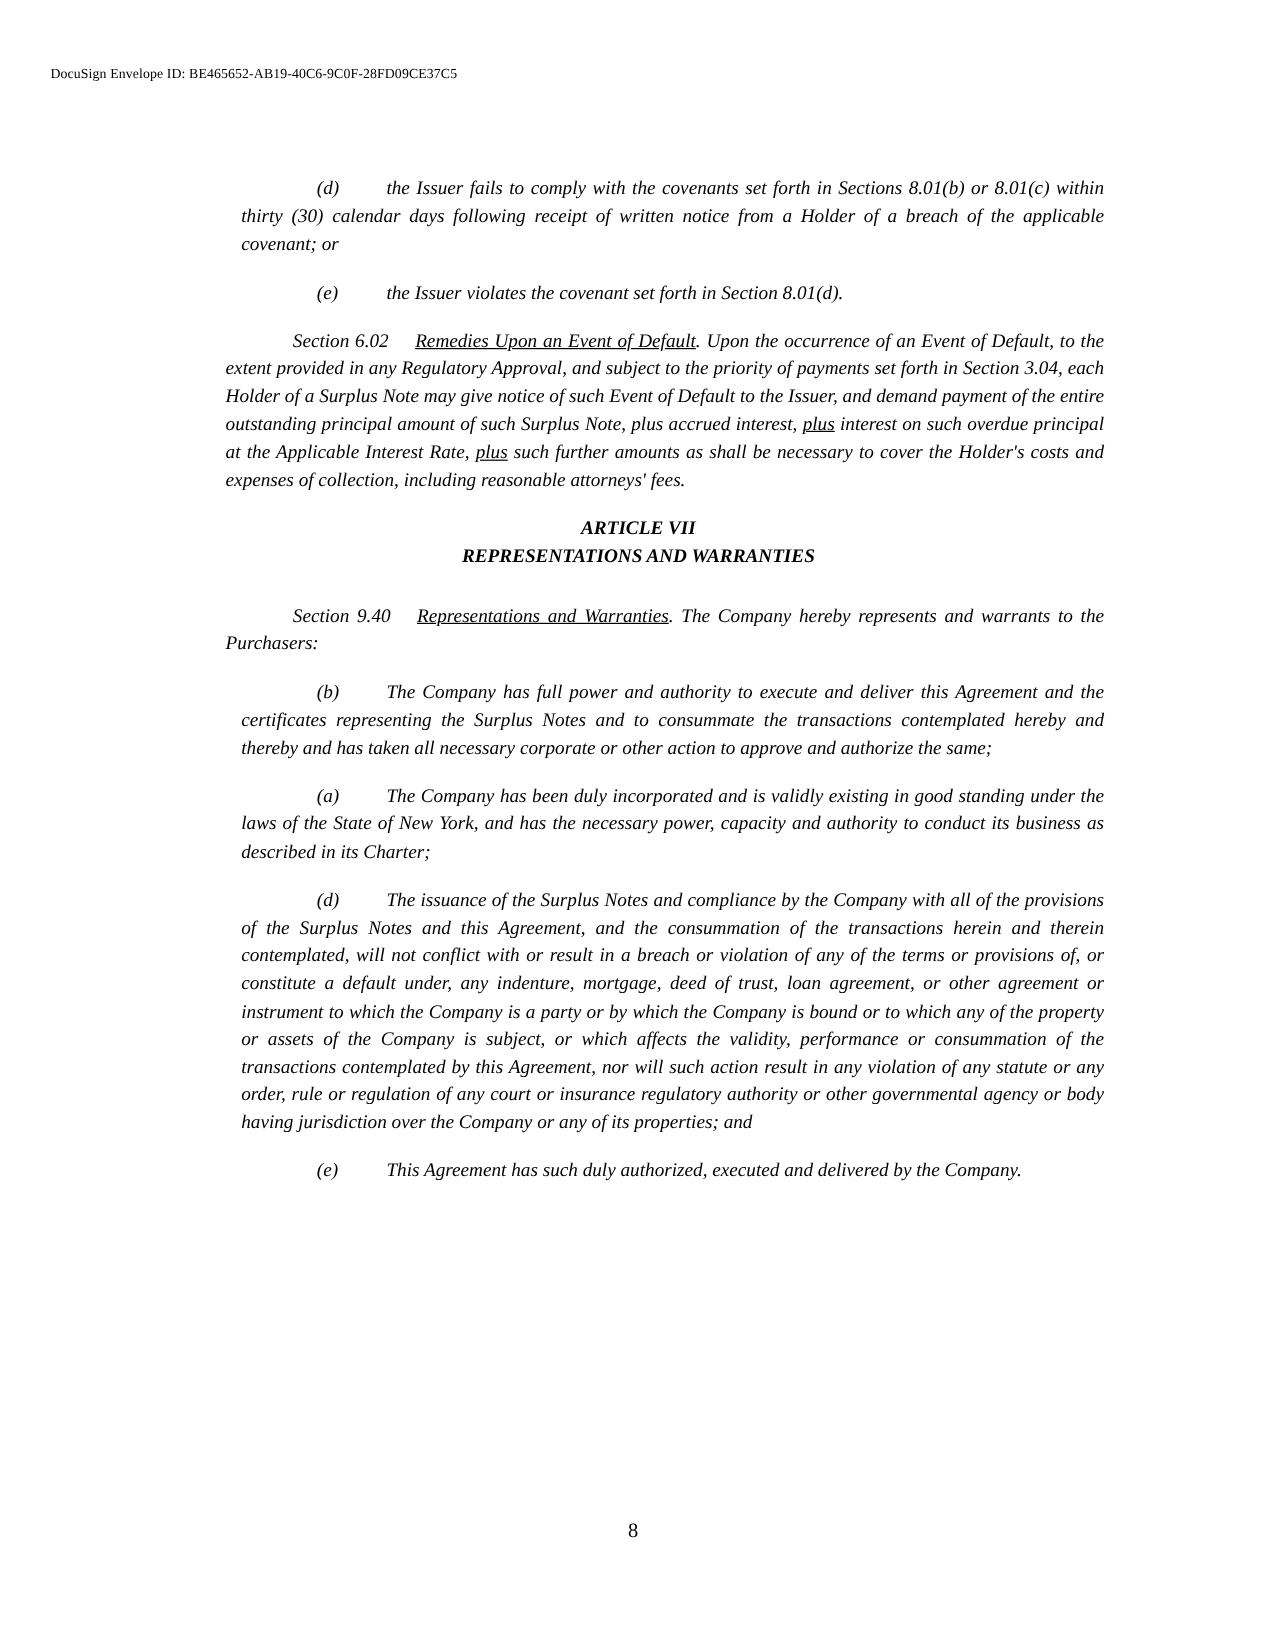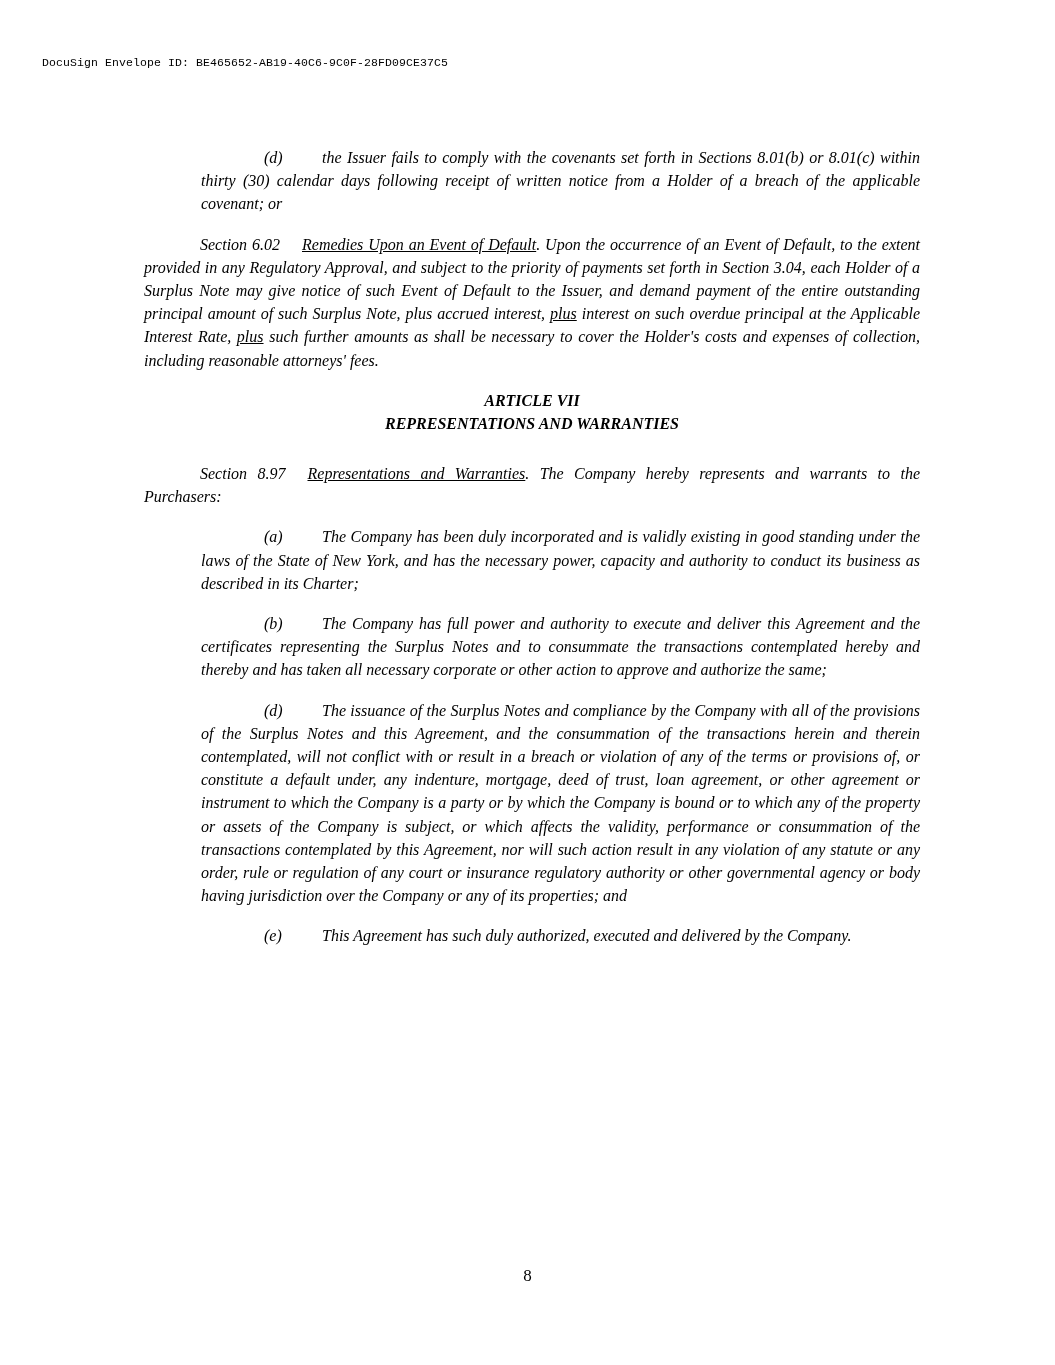--- a/index.html
+++ b/index.html
@@ -10,38 +10,39 @@
     background: #ffffff;
     color: #000000;
     font-family: "Liberation Serif", "DejaVu Serif", serif;
     position: relative;
     overflow: hidden;
   }
   .docusign-header {
     position: absolute;
     top: 56px;
     left: 42px;
-    font-family: Liberation Mono, monospace;
+    font-family: Liberation Serif, serif;
     font-size: 11.5px;
     letter-spacing: 0.1px;
     white-space: nowrap;
   }
   .content {
     position: absolute;
     top: 146px;
     left: 144px;
     width: 776px;
     font-size: 16px;
     line-height: 1.45;
     text-align: justify;
     font-style: italic;
   }
   p.para {
     text-indent: 56px;
     margin-bottom: 17px;
+    margin-left: 44px;
   }
   p.clause {
     margin-left: 57px;
     text-indent: 63px;
     margin-bottom: 17px;
   }
   .marker {
     display: inline-block;
     width: 58px;
     text-indent: 0;
@@ -72,33 +73,34 @@
 <body>
 
 <div class="page">
 
   <div class="docusign-header">DocuSign Envelope ID: BE465652-AB19-40C6-9C0F-28FD09CE37C5</div>
 
   <div class="content">
 
     <p class="clause"><span class="marker">(d)</span><span>the Issuer fails to comply with the covenants set forth in Sections 8.01(b) or 8.01(c) within thirty (30) calendar days following receipt of written notice from a Holder of a breach of the applicable covenant; or</span></p>
 
+    <p class="clause"><span class="marker">(e)</span><span>the Issuer violates the covenant set forth in Section 8.01(d).</span></p>
 
     <p class="para"><span>Section 6.02</span><span class="tab"></span><span class="u">Remedies Upon an Event of Default</span><span>. Upon the occurrence of an Event of Default, to the extent provided in any Regulatory Approval, and subject to the priority of payments set forth in Section 3.04, each Holder of a Surplus Note may give notice of such Event of Default to the Issuer, and demand payment of the entire outstanding principal amount of such Surplus Note, plus accrued interest, </span><span class="u">plus</span><span> interest on such overdue principal at the Applicable Interest Rate, </span><span class="u">plus</span><span> such further amounts as shall be necessary to cover the Holder's costs and expenses of collection, including reasonable attorneys' fees.</span></p>
 
     <div class="article-heading article-heading-block">
       <span class="line">ARTICLE VII</span>
       <span class="line">REPRESENTATIONS AND WARRANTIES</span>
     </div>
 
-    <p class="para"><span>Section 8.97</span><span class="tab"></span><span class="u">Representations and Warranties</span><span>. The Company hereby represents and warrants to the Purchasers:</span></p>
+    <p class="para"><span>Section 9.40</span><span class="tab"></span><span class="u">Representations and Warranties</span><span>. The Company hereby represents and warrants to the Purchasers:</span></p>
+
+    <p class="clause"><span class="marker">(b)</span><span>The Company has full power and authority to execute and deliver this Agreement and the certificates representing the Surplus Notes and to consummate the transactions contemplated hereby and thereby and has taken all necessary corporate or other action to approve and authorize the same;</span></p>
 
     <p class="clause"><span class="marker">(a)</span><span>The Company has been duly incorporated and is validly existing in good standing under the laws of the State of New York, and has the necessary power, capacity and authority to conduct its business as described in its Charter;</span></p>
-
-    <p class="clause"><span class="marker">(b)</span><span>The Company has full power and authority to execute and deliver this Agreement and the certificates representing the Surplus Notes and to consummate the transactions contemplated hereby and thereby and has taken all necessary corporate or other action to approve and authorize the same;</span></p>
 
 
     <p class="clause"><span class="marker">(d)</span><span>The issuance of the Surplus Notes and compliance by the Company with all of the provisions of the Surplus Notes and this Agreement, and the consummation of the transactions herein and therein contemplated, will not conflict with or result in a breach or violation of any of the terms or provisions of, or constitute a default under, any indenture, mortgage, deed of trust, loan agreement, or other agreement or instrument to which the Company is a party or by which the Company is bound or to which any of the property or assets of the Company is subject, or which affects the validity, performance or consummation of the transactions contemplated by this Agreement, nor will such action result in any violation of any statute or any order, rule or regulation of any court or insurance regulatory authority or other governmental agency or body having jurisdiction over the Company or any of its properties; and</span></p>
 
     <p class="clause"><span class="marker">(e)</span><span>This Agreement has such duly authorized, executed and delivered by the Company.</span></p>
 
   </div>
 
   <div class="page-number">8</div>
 

